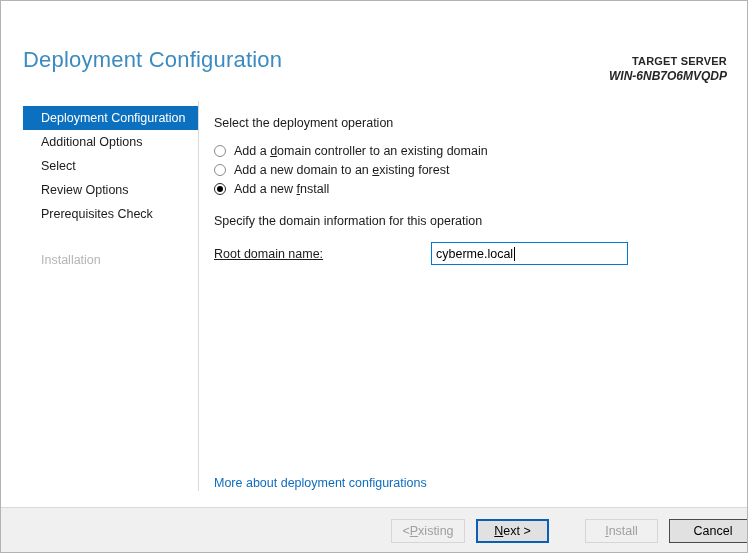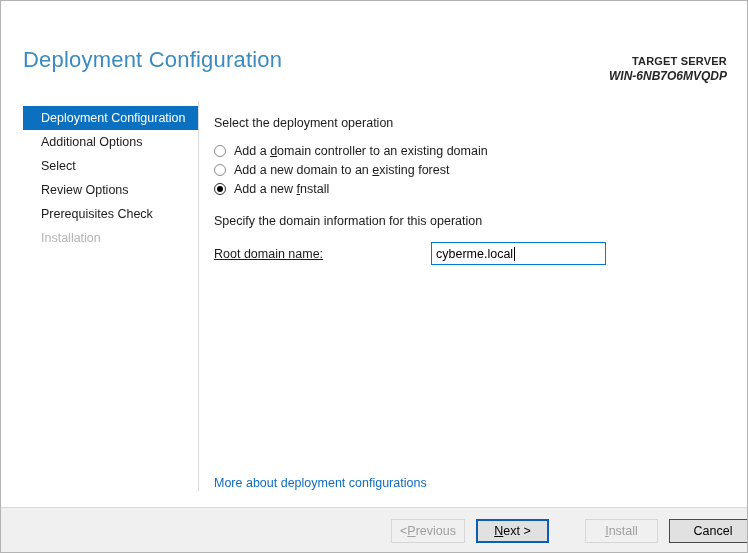--- a/index.html
+++ b/index.html
@@ -36,21 +36,21 @@
   .target-label { font-size:11px; font-weight:bold; color:#262626; letter-spacing:0.2px; }
   .target-name { font-size:12px; font-weight:bold; color:#262626; margin-top:2px;font-style:italic; }
 
   
   .sidebar { position:absolute; left:22px; top:105px; width:175px; }
   .nav-item {
     height:24px; line-height:24px; padding-left:18px;
     font-size:12.5px; color:#1b1b1b; white-space:nowrap; cursor:default;
   }
   .nav-item.selected { background:#0c70c0; color:#fff; }
-  .nav-item.disabled { color:#b5b5b5; }
+  .nav-item.disabled { color:#b5b5b5;margin-top:22px; }
   .v-divider {
     position:absolute; left:197px; top:100px; width:1px; height:390px; background:#d9d9d9;
   }
 
   
   .content-text { font-size:12.5px; color:#1b1b1b; }
   .section-heading { position:absolute; left:213px; }
   .heading-operation { top:115px; }
   .heading-domain { top:213px; }
   .radio-row {
@@ -62,21 +62,21 @@
     background:#fff; margin-right:8px; flex:0 0 auto; position:relative;
   }
   .radio-circle.checked { border-color:#2b2b2b; }
   .radio-circle.checked::after {
     content:""; position:absolute; left:2px; top:2px; width:6px; height:6px;
     border-radius:50%; background:#000;
   }
   .accel { text-decoration:underline; }
   .field-label { position:absolute; left:213px; top:246px;text-decoration:underline; }
   .text-input {
-    position:absolute; left:430px; top:241px; width:175px; height:23px;
+    position:absolute; left:430px; top:241px; width:197px; height:23px;
     border:1px solid #0078d7; background:#fff; display:flex; align-items:center;
     padding-left:4px; font-size:12.5px; color:#000; cursor:text;
   }
   .caret { display:inline-block; width:1px; height:14px; background:#000; margin-left:1px; }
   .help-link {
     position:absolute; left:213px; top:475px;
     font-size:12.5px; color:#0f6cbd; text-decoration:none; cursor:pointer;
   }
 
   
@@ -142,21 +142,21 @@
     <span>cyberme.local</span>
       <span class="caret"></span>
   </div>
 
   <a class="help-link">More about deployment configurations</a>
 
   <div class="footer">
     <div class="btn btn-previous">
         <span>&lt; </span>
         <span class="accel">P</span>
-        <span>revious</span>
+        <span>xisting</span>
       </div>
     <div class="btn btn-next">
         <span></span>
         <span class="accel">N</span>
         <span>ext &gt;</span>
       </div>
     <div class="btn btn-install">
         <span></span>
         <span class="accel">I</span>
         <span>nstall</span>

